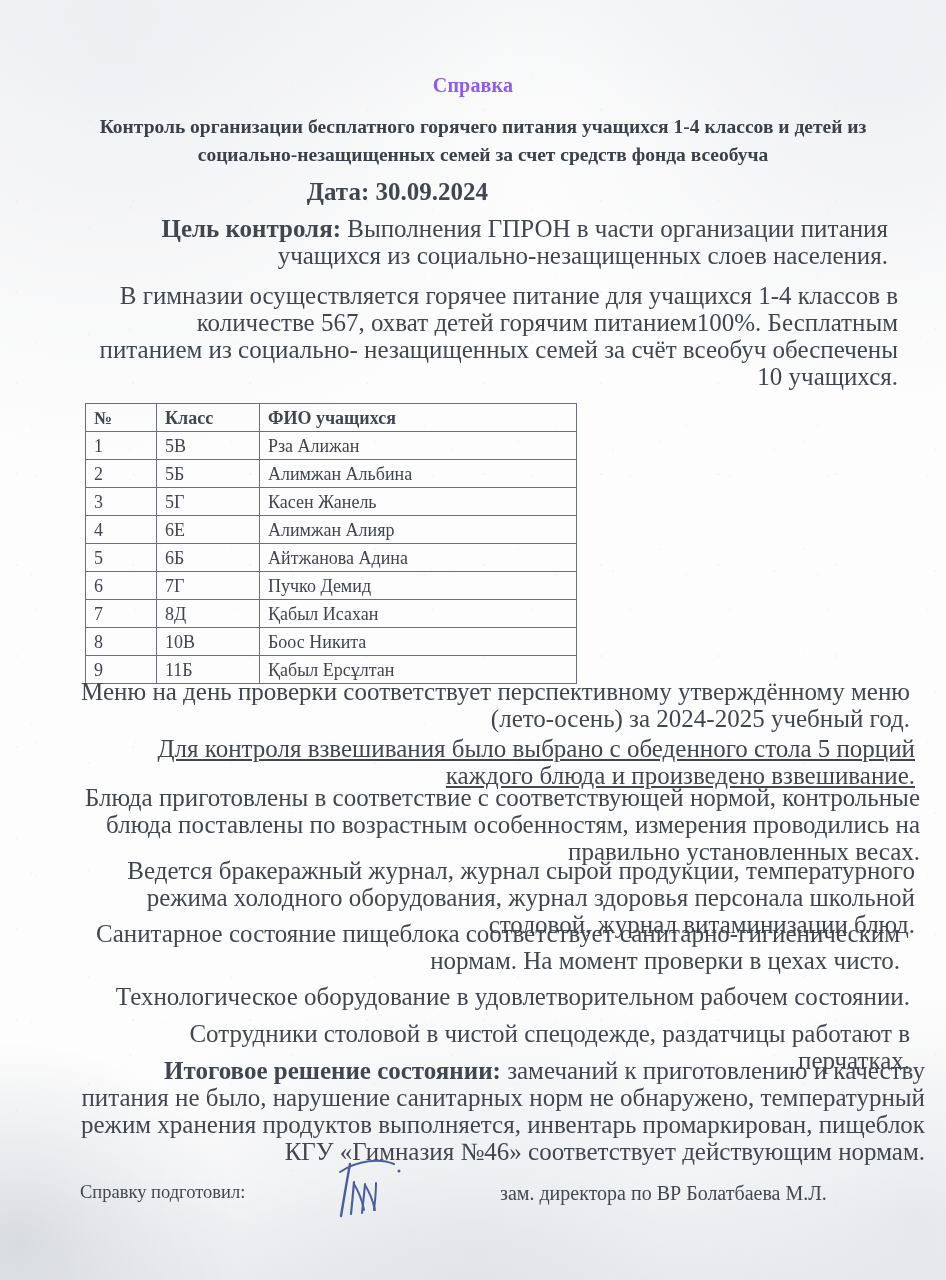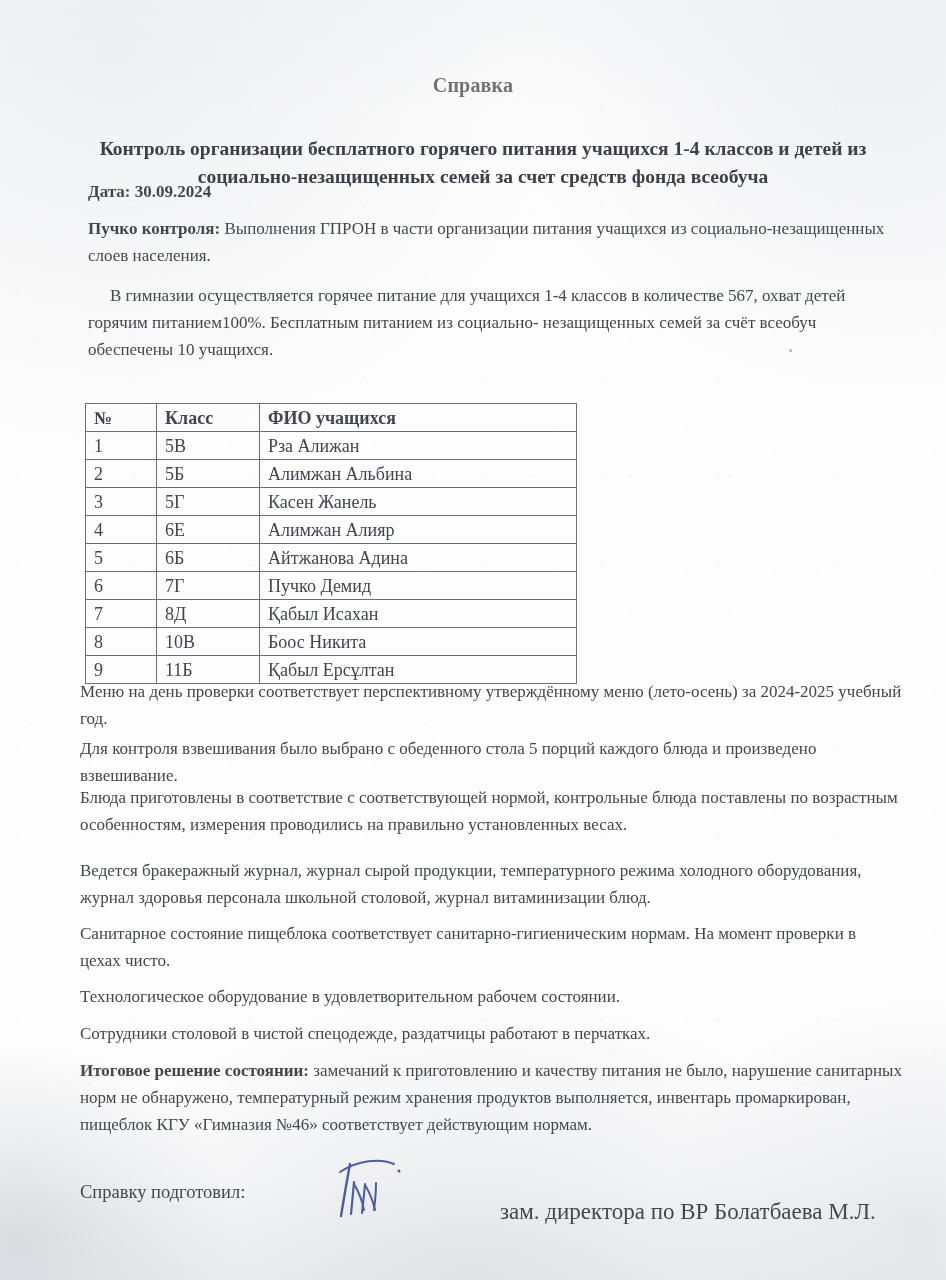--- a/index.html
+++ b/index.html
@@ -58,54 +58,53 @@
   
   .doc-title {
     position: absolute;
     left: 0;
     top: 74px;
     width: 946px;
     text-align: center;
     font-weight: bold;
     font-size: 20px;
     letter-spacing: 0.2px;
-    color: #737373;
+    color: #8b5cf6;
   }
 
   .doc-subtitle {
     position: absolute;
     left: 88px;
     top: 113px;
     width: 790px;
     text-align: center;
     font-weight: bold;
     font-size: 19.5px;
     line-height: 28px;
     color: #3b4049;
-    margin-top: 22px;
   }
 
   
   .block {
     position: absolute;
-    font-size: 17px;
+    font-size: 25px;
     line-height: 27px;
     color: #42474f;
-    text-align: left;
+    text-align: right;
   }
   .block b, .lead {
     font-weight: bold;
   }
 
   .blk-date     { left: 88px; top: 178px;  width: 400px; }
   .blk-purpose  { left: 88px; top: 215px;  width: 800px; }
   .blk-intro    { left: 88px; top: 282px;  width: 810px; text-indent: 22px; }
 
   .blk-menu     { left: 80px; top: 678px;  width: 830px; }
-  .blk-weigh    { left: 80px; top: 735px;  width: 835px; }
+  .blk-weigh    { left: 80px; top: 735px;  width: 835px; text-decoration: underline; }
   .blk-dishes   { left: 80px; top: 784px;  width: 840px; }
   .blk-journals { left: 80px; top: 857px;  width: 835px; }
   .blk-sanitary { left: 80px; top: 920px;  width: 820px; }
   .blk-tech     { left: 80px; top: 983px;  width: 830px; }
   .blk-staff    { left: 80px; top: 1020px; width: 830px; }
   .blk-verdict  { left: 80px; top: 1057px; width: 845px; }
 
   
   .roster {
     position: absolute;
@@ -151,22 +150,22 @@
   .sig-mark {
     position: absolute;
     left: 330px;
     top: -24px;
     width: 110px;
     height: 70px;
   }
   .sig-role {
     position: absolute;
     left: 500px;
-    top: 21px;
-    font-size: 23px;
+    top: 4px;
+    font-size: 20px;
     color: #43484f;
   }
 
   .stray-dot {
     position: absolute;
     width: 3px;
     height: 3px;
     border-radius: 50%;
     background: rgba(120,124,132,0.55);
     z-index: 4;
@@ -185,21 +184,21 @@
     <div class="doc-title">Справка</div>
 
     <div class="doc-subtitle">Контроль организации бесплатного горячего питания учащихся 1-4 классов и детей из социально-незащищенных семей за счет средств фонда всеобуча</div>
 
     <div class="block blk-date">
       <b>Дата:</b>
       <b>30.09.2024</b>
     </div>
 
     <div class="block blk-purpose">
-      <b>Пучко контроля:</b>
+      <b>Цель контроля:</b>
       <span>Выполнения ГПРОН в части организации питания учащихся из социально-незащищенных слоев населения.</span>
     </div>
 
     <div class="block blk-intro">В гимназии осуществляется горячее питание для учащихся 1-4 классов в количестве 567, охват детей горячим питанием100%. Бесплатным питанием из социально- незащищенных семей за счёт всеобуч обеспечены 10 учащихся.</div>
 
     <table class="roster">
       <thead>
         <tr>
           <th class="col-num">№</th>
           <th class="col-class">Класс</th>

